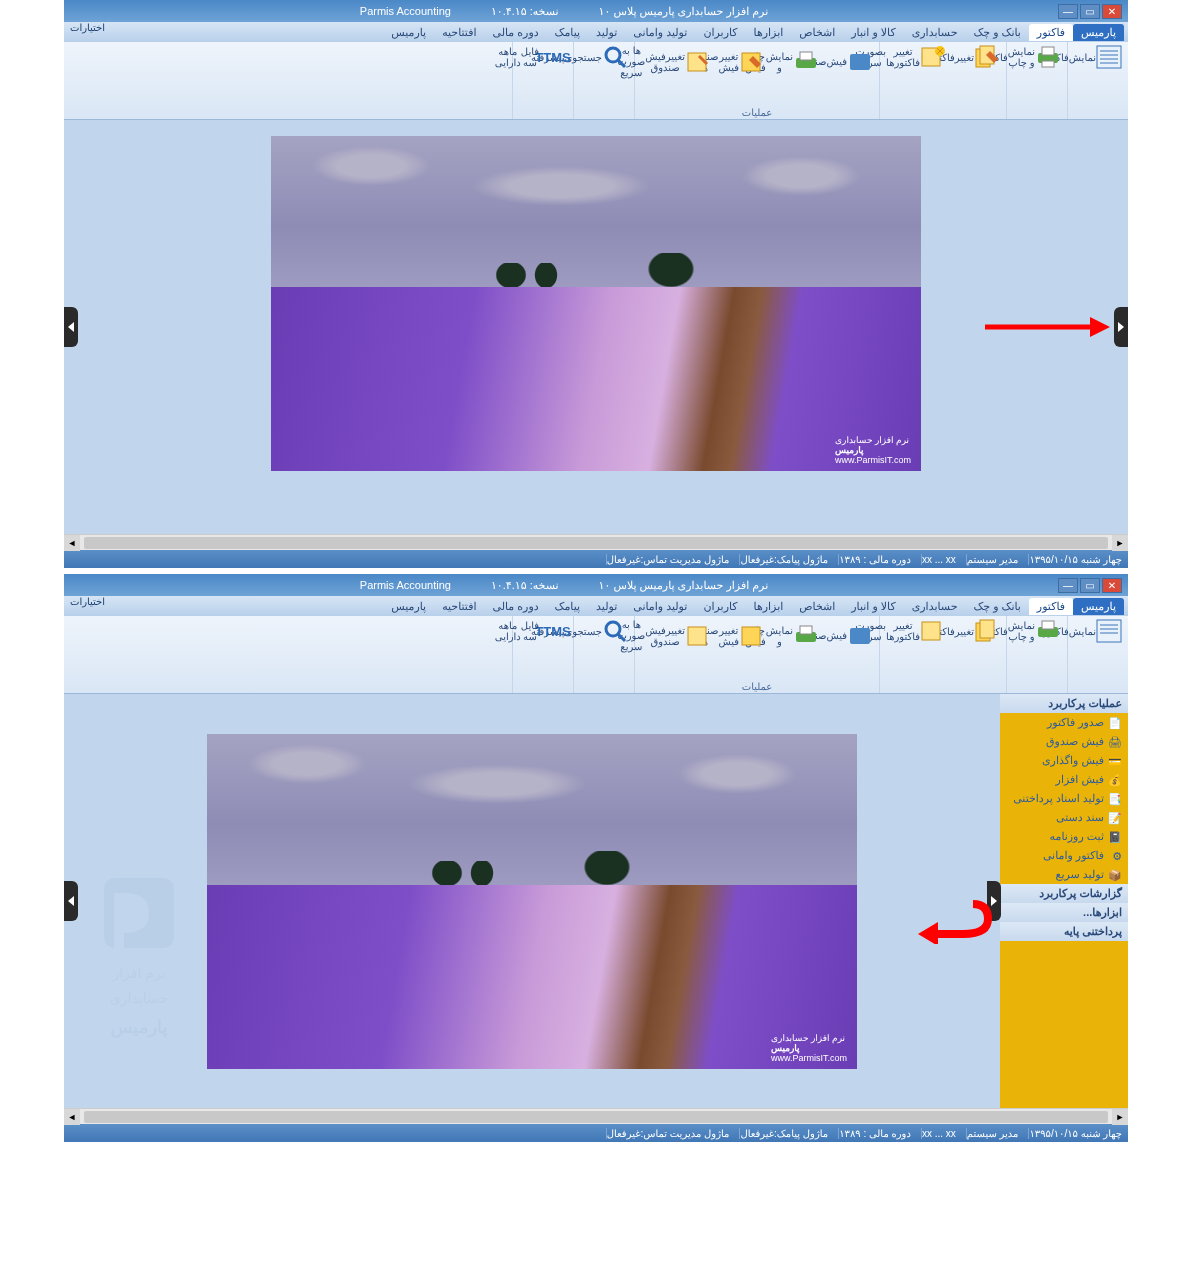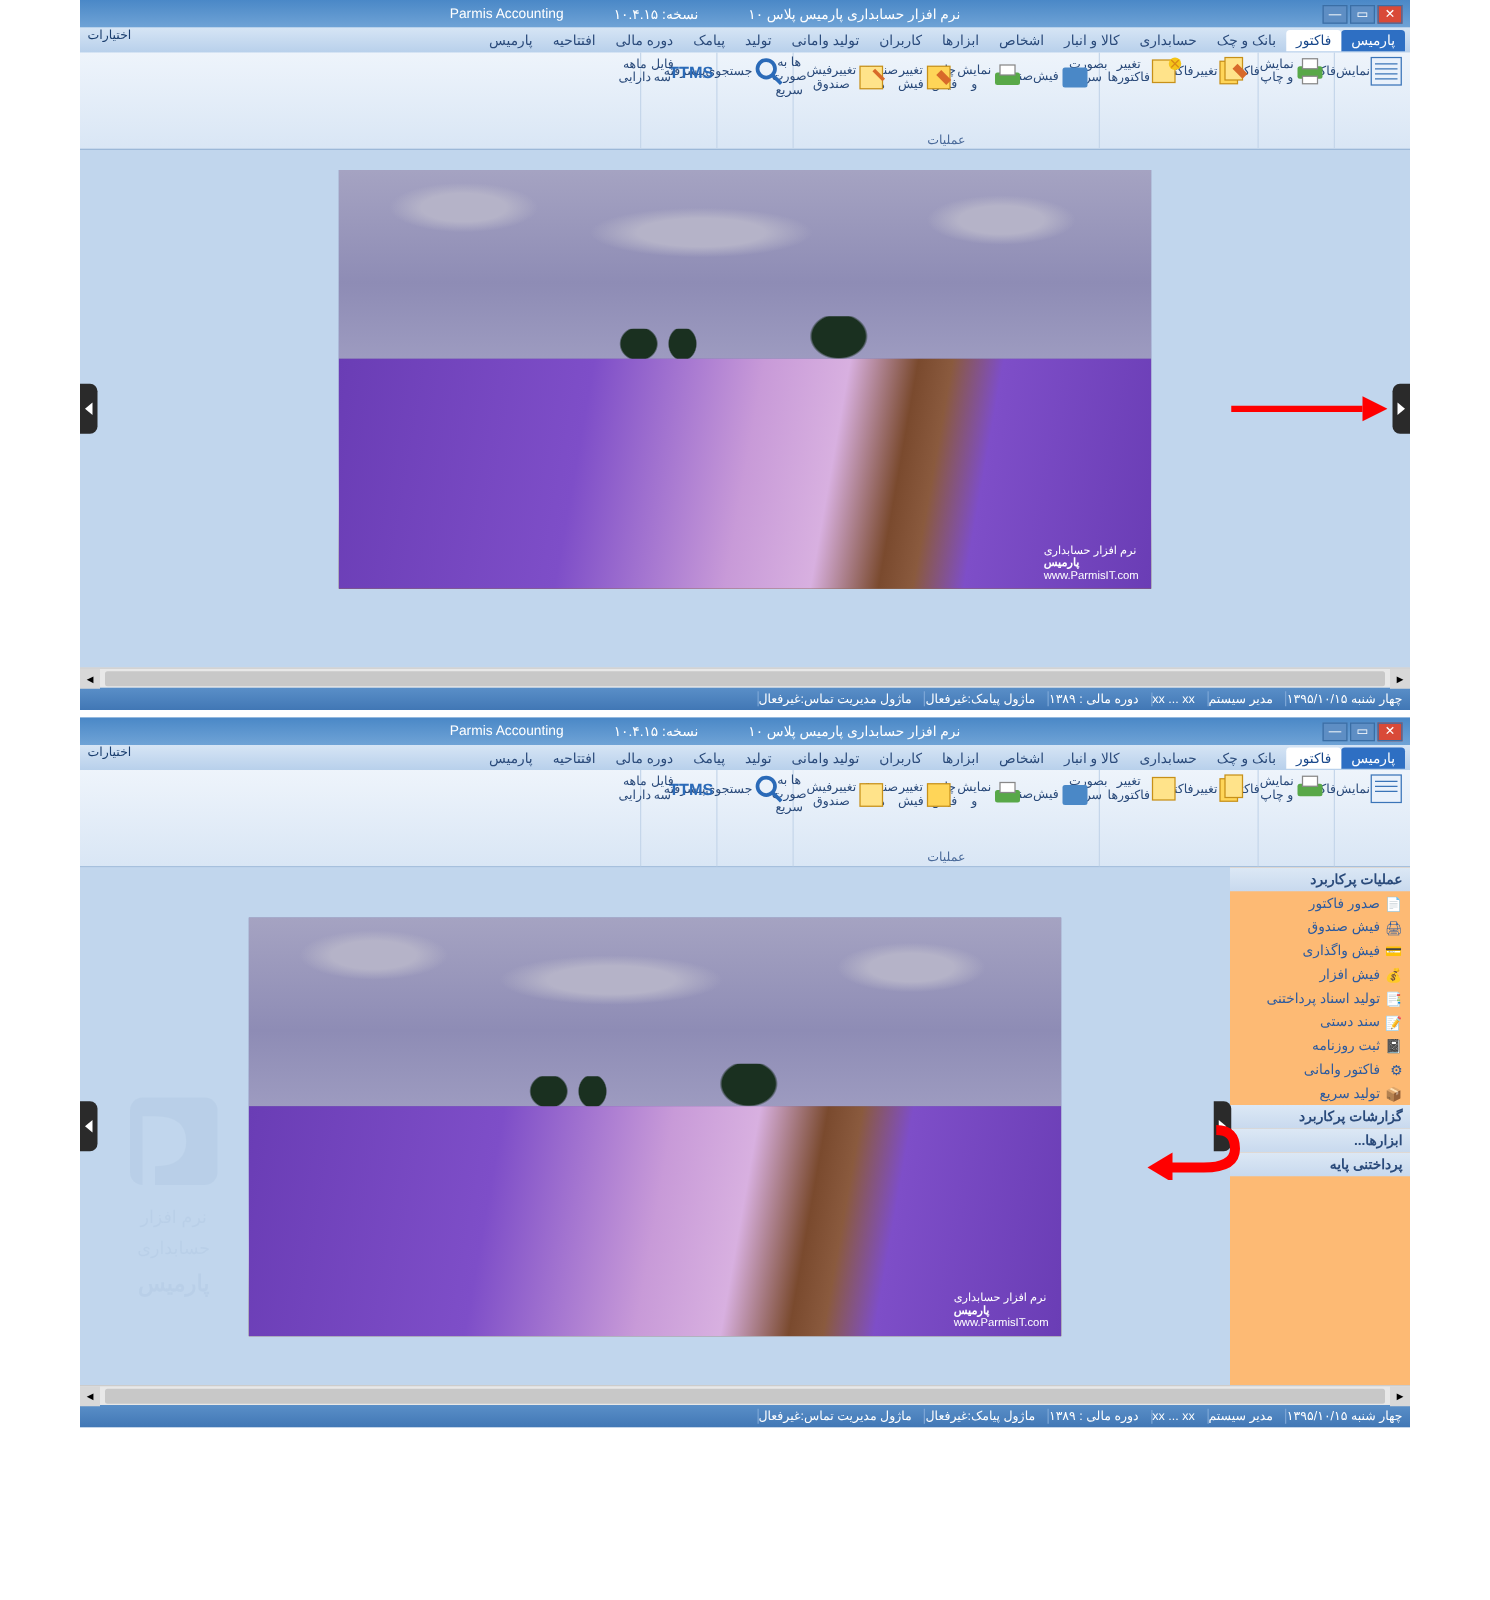--- a/index.html
+++ b/index.html
@@ -35,21 +35,21 @@
   .scroll .ar{position:absolute; top:0; width:16px; height:16px; background:#d8d8d8; display:flex; align-items:center; justify-content:center; font-size:9px;}
   .status{ height:18px; background:linear-gradient(#5a8fc8,#4177b5); color:#fff; font-size:10px; display:flex; direction:rtl; align-items:center; padding:0 6px; gap:10px;}
   .status span{ border-left:1px solid #7ba5d5; padding-left:0;}
   .expander{ position:absolute; width:14px; height:40px; background:#2a2a2a; top:50%; transform:translateY(-50%); display:flex; align-items:center; justify-content:center;}
   .expander.right{ right:0; border-radius:6px 0 0 6px;}
   .expander.left{ left:0; border-radius:0 6px 6px 0;}
   .expander::after{content:""; width:0;height:0; border-top:5px solid transparent; border-bottom:5px solid transparent;}
   .expander.right::after{border-left:6px solid #fff;}
   .expander.left::after{border-right:6px solid #fff;}
   .arrow1{ position:absolute; top:50%; right:18px; transform:translateY(-50%);}
-  .sidepanel{ width:144px; background:#fdba74; border-left:0; font-size:11px;}
+  .sidepanel{ width:128px; background:#eab308; border-left:0; font-size:11px;}
   .sp-head{ background:linear-gradient(#dce8f5,#c8d9ee); font-weight:bold; color:#2a4a7a; padding:3px 6px; font-size:11px;}
   .sp-item{ padding:3px 6px; display:flex; align-items:center; gap:4px; color:#2a5aa0; direction:rtl;}
   .sp-item .si{ width:14px; height:12px; display:inline-block;}
   .maincol{ flex:1; position:relative; background:#c1d6ed;}
   .wmlogo{ position:absolute; bottom:40px; left:30px; width:90px; height:200px; opacity:0.18;}
   .arrow2{ position:absolute; top:200px; right:135px;}
   svg{display:block;}
 </style>
 </head>
 <body>

